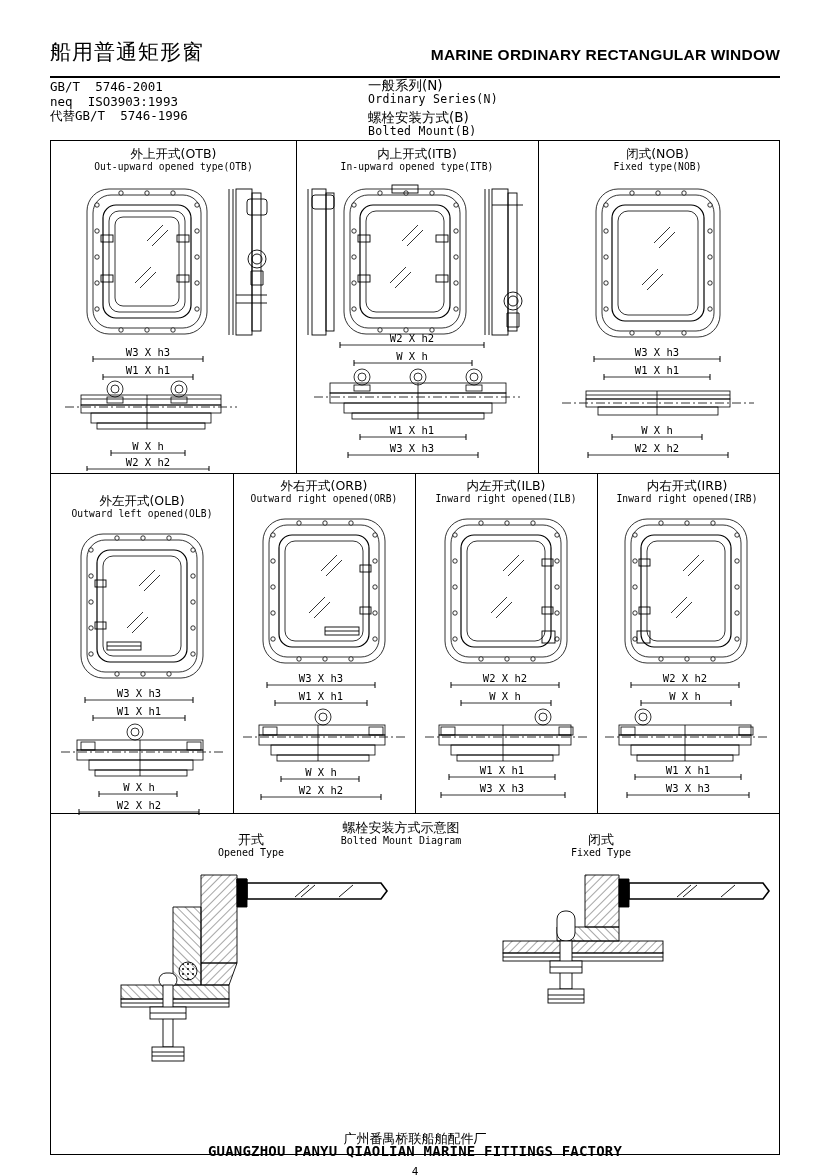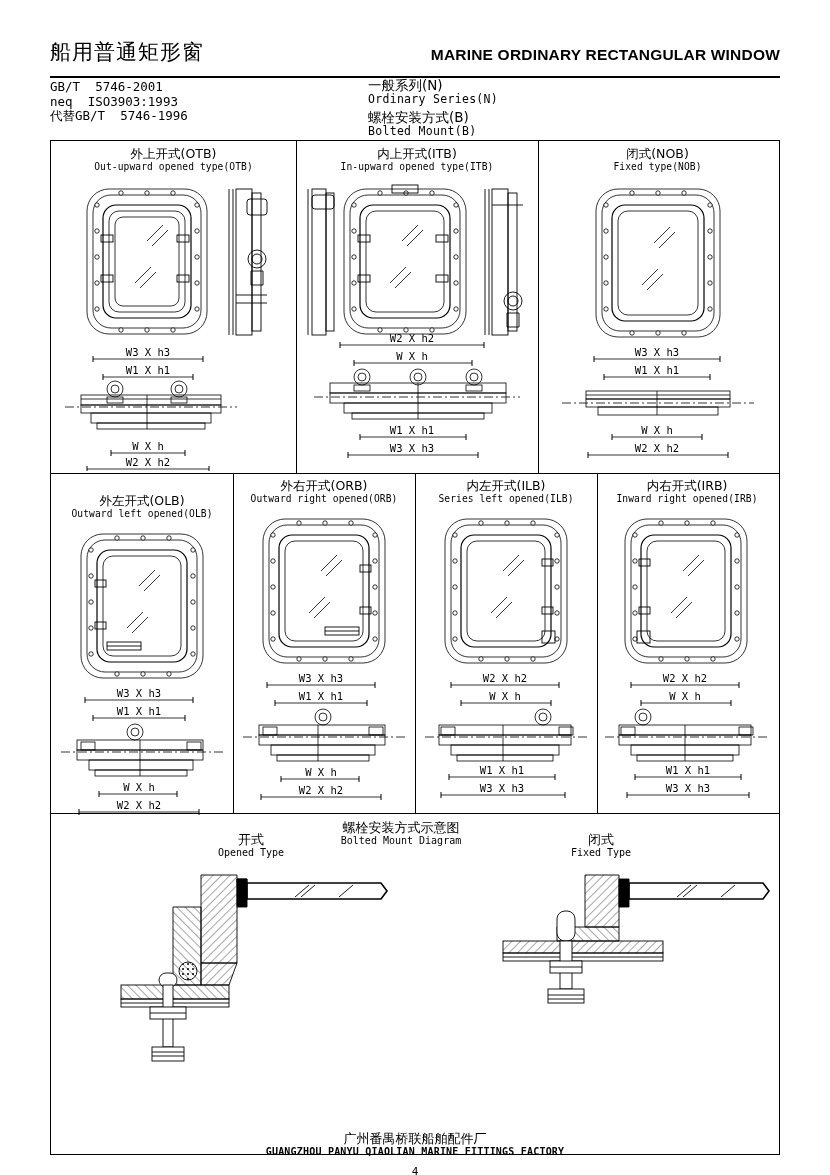--- a/index.html
+++ b/index.html
@@ -49,21 +49,21 @@
   .dim{font-family:"DejaVu Sans Mono", monospace;font-size:10.5px;}
 
   
   .bd-title{position:absolute;left:0;right:0;text-align:center;line-height:13px;}
   .bd-title .cn{font-family:"DejaVu Sans", sans-serif;font-size:13px;}
   .bd-title .en{font-size:10px;}
 
   
   .footer{position:absolute;left:0;right:0;top:1092px;text-align:center;line-height:13px;}
   .footer .cn{font-family:"DejaVu Sans", sans-serif;font-size:13px;}
-  .footer .en{font-size:10px;font-weight:bold;letter-spacing:0.2px;}
+  .footer .en{font-size:14px;font-weight:bold;letter-spacing:0.2px;}
   .pageno{position:absolute;left:0;right:0;top:1125px;text-align:center;font-size:11px;}
 </style>
 </head>
 <body>
 
 <div class="page">
   <div class="sheet">
 
     <div class="hdr">
       <div class="hdr-cn">船用普通矩形窗</div>
@@ -505,21 +505,21 @@
               <text x="88" y="105">W X h</text>
               <text x="88" y="123">W2 X h2</text>
             </g>
           </svg>
         </div>
       </div>
 
       <div class="cell" style="left:364px;top:332px;width:182px;height:340px;">
         <div class="cap">
           <div class="cn">内左开式(ILB)</div>
-          <div class="en">Series left opened(ILB)</div>
+          <div class="en">Inward right opened(ILB)</div>
         </div>
         <div class="dwg" style="top:34px;">
           <svg width="182" height="164" viewBox="0 0 182 164">
             <g stroke="#000" fill="none" stroke-width="0.8">
               <rect x="30" y="12" width="122" height="144" rx="22" ry="22"></rect>
               <rect x="36" y="18" width="110" height="132" rx="18" ry="18"></rect>
               <rect x="46" y="28" width="90" height="112" rx="13" ry="13" stroke-width="1.2"></rect>
               <rect x="52" y="34" width="78" height="100" rx="10" ry="10"></rect>
               <line x1="88" y1="64" x2="104" y2="48"></line>
               <line x1="93" y1="69" x2="109" y2="53"></line>

